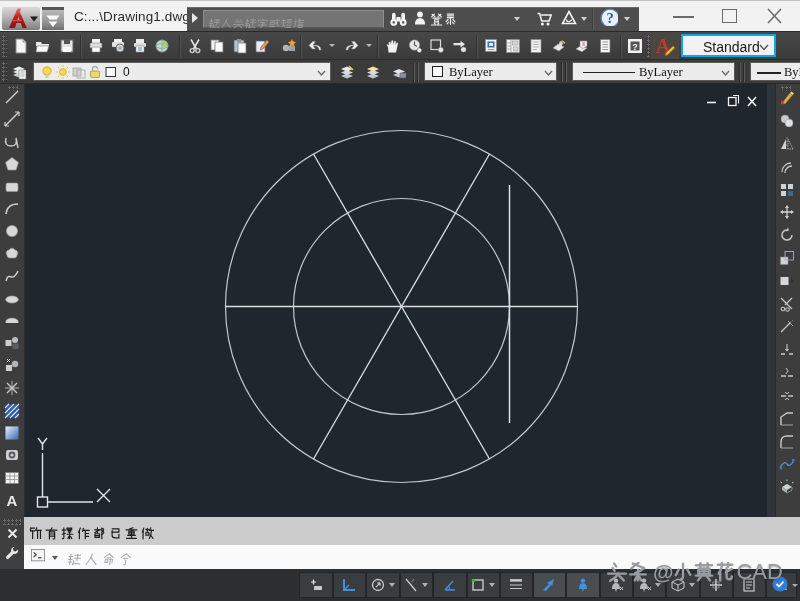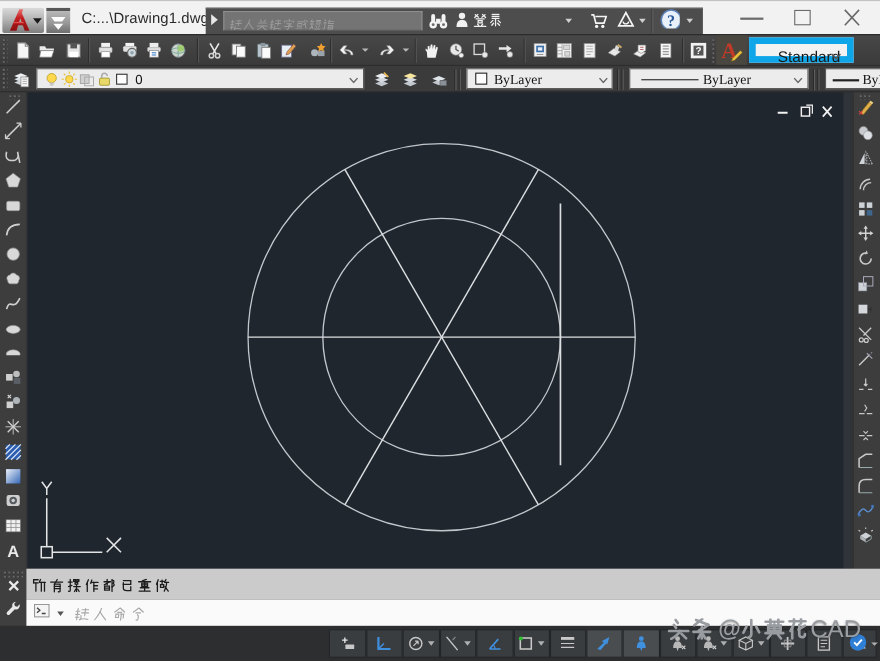--- a/index.html
+++ b/index.html
@@ -315,21 +315,21 @@
         <rect x="1" y="1" width="14" height="14" fill="#f2f2f2"></rect>
         <rect x="3.5" y="3.5" width="9" height="9" fill="#555"></rect>
         <text x="8" y="11.5" font-family="Liberation Sans" font-size="9" font-weight="bold" fill="#f2f2f2" text-anchor="middle">?</text>
       </svg></div>
     <div style="position:absolute;left:647px;top:35px;width:5px;height:22px;background-image:radial-gradient(circle at 1.5px 1.5px,#6a6a6a 1px,#2f2f2f 1.3px,transparent 1.6px);background-size:4px 4px"></div>
     <div style="position:absolute;left:651px;top:32px;width:28px;height:27px;background:#4a4640"></div>
     <div style="position:absolute;left:653px;top:34px;width:24px;height:24px"><svg width="24" height="24" viewBox="0 0 24 24">
         <text x="10" y="19" font-family="Liberation Serif" font-size="20" font-weight="bold" fill="#c23a28" text-anchor="middle">A</text>
         <path d="M13 19 l7-7 1.8 1.8 -7 7 -2.8.9 z" fill="#e8c040" stroke="#8a6a10" stroke-width=".5"></path>
       </svg></div>
-    <div style="position:absolute;left:681px;top:34px;width:95px;height:23px;background:#f2f2f2;border:6px solid #0ea5e9">
+    <div style="position:absolute;left:681px;top:34px;width:95px;height:23px;background:#f2f2f2;border:2px solid #0ea5e9">
       <div style="position:absolute;left:20px;top:3px;font-size:14px;color:#1a1a1a">Standard</div>
       <svg width="10" height="7" viewBox="0 0 10 7" style="position:absolute;right:5px;top:8px">
         <path d="M1 1 L5 5.5 L9 1" stroke="#555" stroke-width="1.4" fill="none"></path>
       </svg>
     </div>
     <div style="position:absolute;left:0;top:60px;width:800px;height:24px;background:#3b3b3b;border-bottom:1px solid #2a2a2a"></div>
     <div style="position:absolute;left:2px;top:62px;width:5px;height:20px;background-image:radial-gradient(circle at 1.5px 1.5px,#6a6a6a 1px,#2f2f2f 1.3px,transparent 1.6px);background-size:4px 4px"></div>
     <div style="position:absolute;left:11px;top:64px;width:16px;height:16px"><svg width="16" height="16" viewBox="0 0 16 16">
         <path d="M2 11 l6 2.5 6-2.5 -6-2.5 z" fill="#cfd4d9"></path>
         <path d="M2 8 l6 2.5 6-2.5 -6-2.5 z" fill="#dde2e7"></path>

